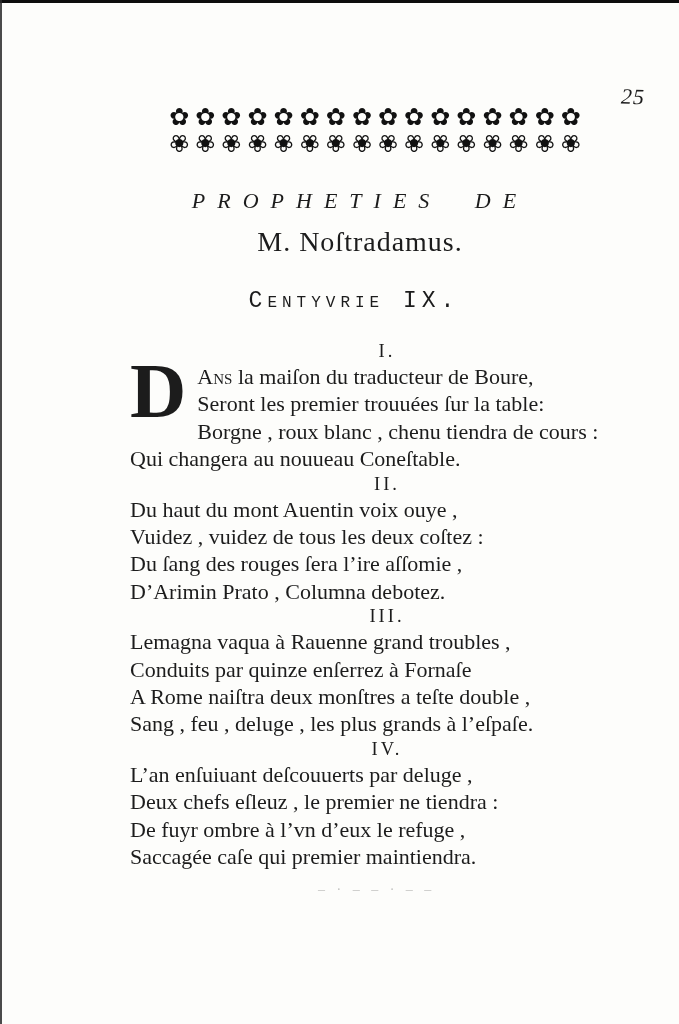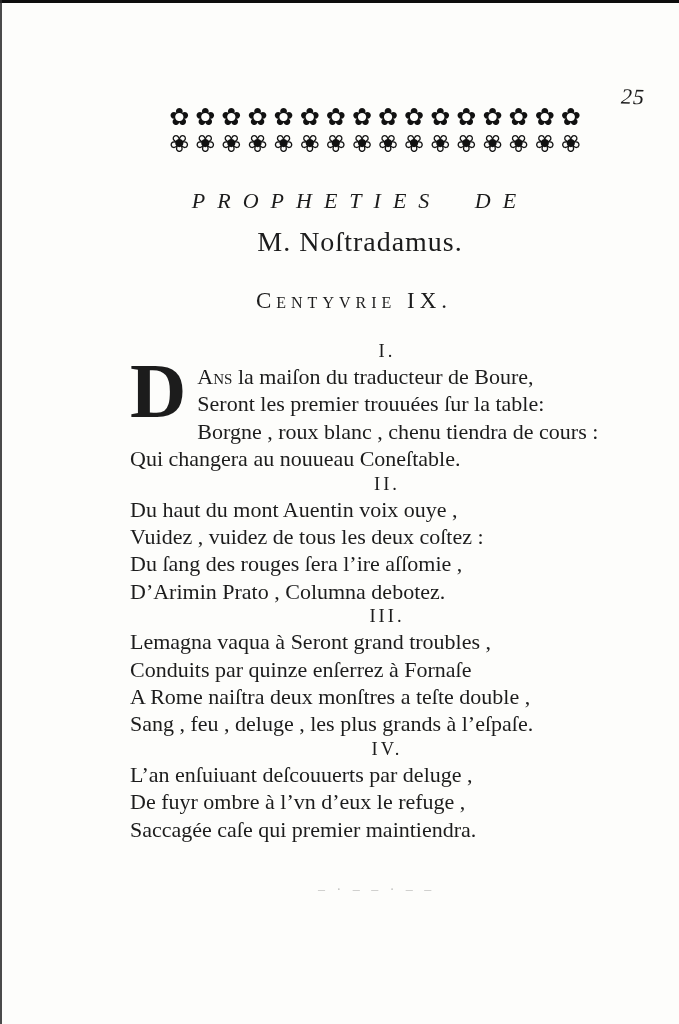--- a/index.html
+++ b/index.html
@@ -45,20 +45,21 @@
     position:absolute;top:226px;left:130px;width:460px;
     text-align:center;
     font-size:28px;letter-spacing:1px;
   }
   .century{
     position:absolute;top:288px;left:130px;width:460px;
     text-align:center;
     font-variant:small-caps;
     font-size:23px;letter-spacing:5px;
     transform:translateX(-6px);
+    font-family:Liberation Mono, monospace;
   }
 
   .quatrains{
     position:absolute;top:340px;left:130px;width:478px;
     font-size:22px;line-height:27.4px;
   }
   .numeral{
     text-align:center;
     font-variant:small-caps;
     font-size:18.5px;line-height:23px;
@@ -116,29 +117,30 @@
     <section>
       <div class="numeral">II.</div>
       <div class="vline">Du haut du mont Auentin voix ouye ,</div>
       <div class="vline">Vuidez , vuidez de tous les deux coſtez :</div>
       <div class="vline">Du ſang des rouges ſera l’ire aſſomie ,</div>
       <div class="vline">D’Arimin Prato , Columna debotez.</div>
     </section>
 
     <section>
       <div class="numeral">III.</div>
-      <div class="vline">Lemagna vaqua à Seront grand troubles ,</div>
+      <div class="vline">Lemagna vaqua à Rauenne grand troubles ,</div>
       <div class="vline">Conduits par quinze enſerrez à Fornaſe</div>
       <div class="vline">A Rome naiſtra deux monſtres a teſte double ,</div>
       <div class="vline">Sang , feu , deluge , les plus grands à l’eſpaſe.</div>
     </section>
 
     <section>
       <div class="numeral">IV.</div>
       <div class="vline">L’an enſuiuant deſcouuerts par deluge ,</div>
+      <div class="vline">Deux chefs eſleuz , le premier ne tiendra :</div>
       <div class="vline">De fuyr ombre à l’vn d’eux le refuge ,</div>
       <div class="vline">Saccagée caſe qui premier maintiendra.</div>
     </section>
 
   </div>
 
   <div class="ghost">– ·  – – · – –</div>
 </div>
 
 </body></html>

